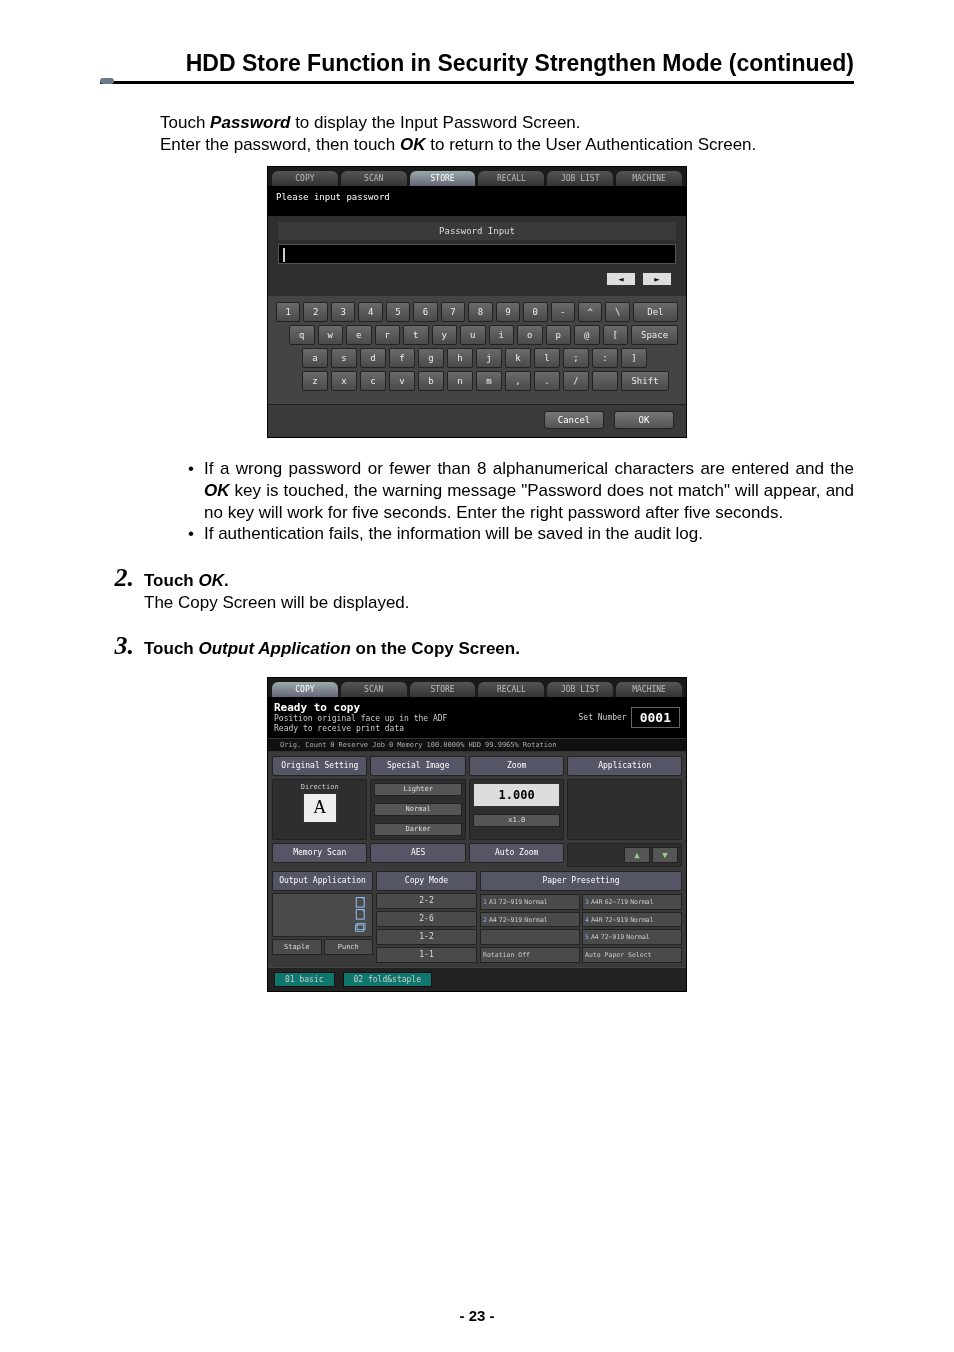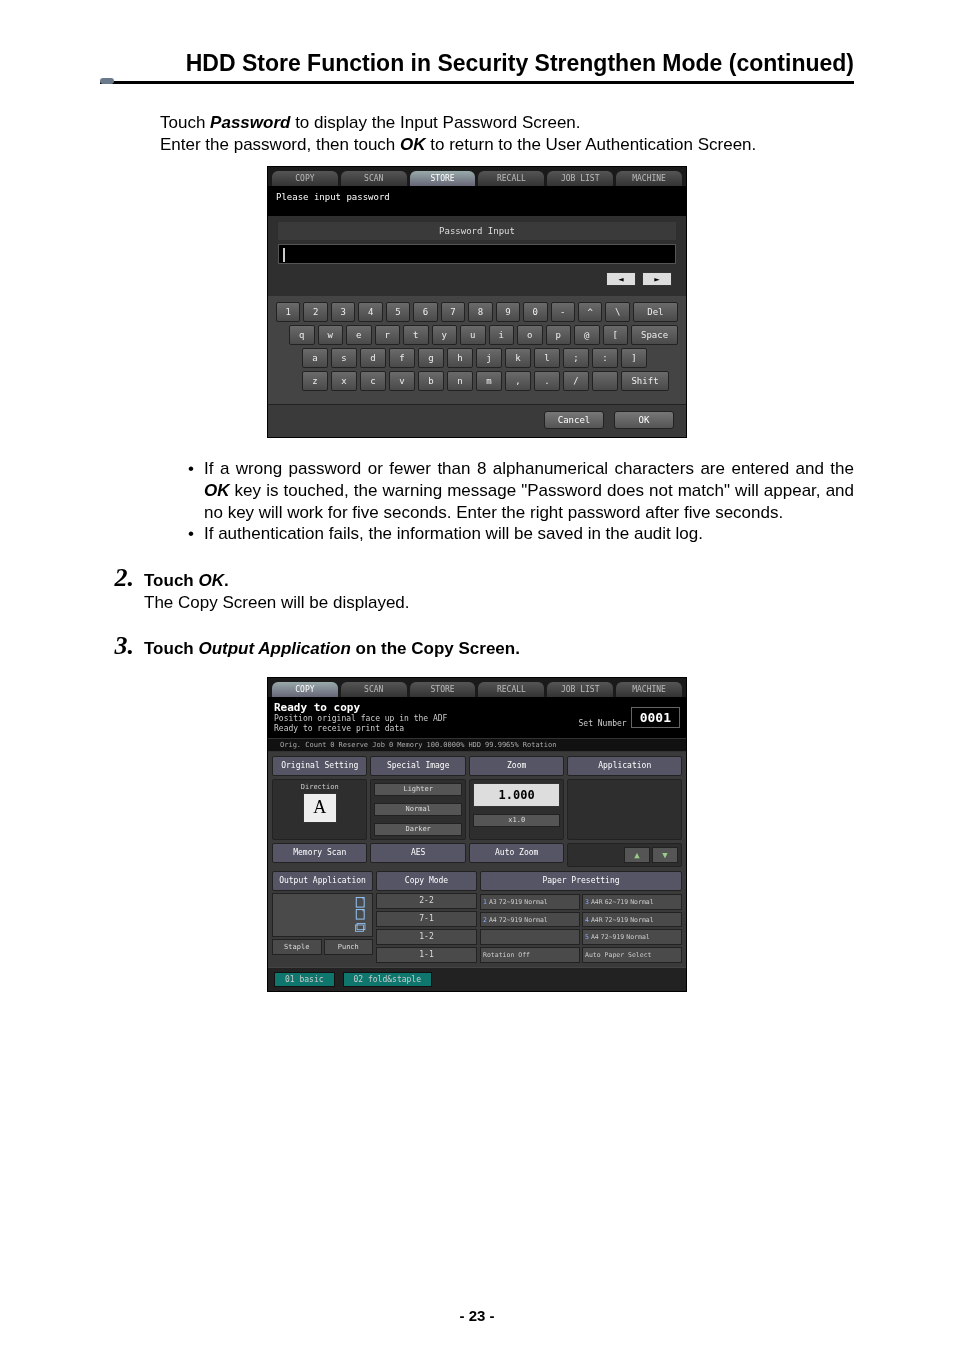--- a/index.html
+++ b/index.html
@@ -187,21 +187,21 @@
     background:#2a2a2a;border:1px solid #000;
     font-family:monospace;color:#ddd;font-size:8px;
   }
   .s2-header{
     display:flex;justify-content:space-between;align-items:center;
     background:#000;padding:4px 6px;
   }
   .s2-header-left{line-height:1.2;}
   .s2-ready{font-weight:bold;color:#fff;font-size:11px;}
   .s2-sub{font-size:8px;color:#ccc;}
-  .s2-setnum{display:flex;align-items:flex-end;gap:4px;color:#ccc;}
+  .s2-setnum{display:flex;align-items:center;gap:4px;color:#ccc;}
   .s2-counter{
     background:#000;border:1px solid #666;padding:2px 8px;
     font-size:13px;color:#fff;font-weight:bold;
   }
   .s2-status{
     display:flex;gap:4px;background:#111;padding:2px 12px;font-size:7px;color:#aaa;
     border-top:1px solid #333;border-bottom:1px solid #333;
   }
   .s2-status span{white-space:nowrap;}
   .s2-grid{
@@ -491,21 +491,21 @@
         </div>
         <div class="s2-sp-row">
           <div class="s2-sp-btn">Staple</div>
           <div class="s2-sp-btn">Punch</div>
         </div>
       </div>
 
       <div class="s2-copy-col">
         <div class="s2-cell header">Copy Mode</div>
         <div class="s2-copy-btn">2-2</div>
-        <div class="s2-copy-btn">7-1</div>
+        <div class="s2-copy-btn">2-6</div>
         <div class="s2-copy-btn">1-2</div>
         <div class="s2-copy-btn">1-1</div>
       </div>
 
       <div class="s2-paper">
         <div class="s2-cell header p-head">Paper Presetting</div>
         <div class="s2-paper-btn">
             <span class="tray">1</span>
             <span>A3</span> 
             <span>72~919</span> 

